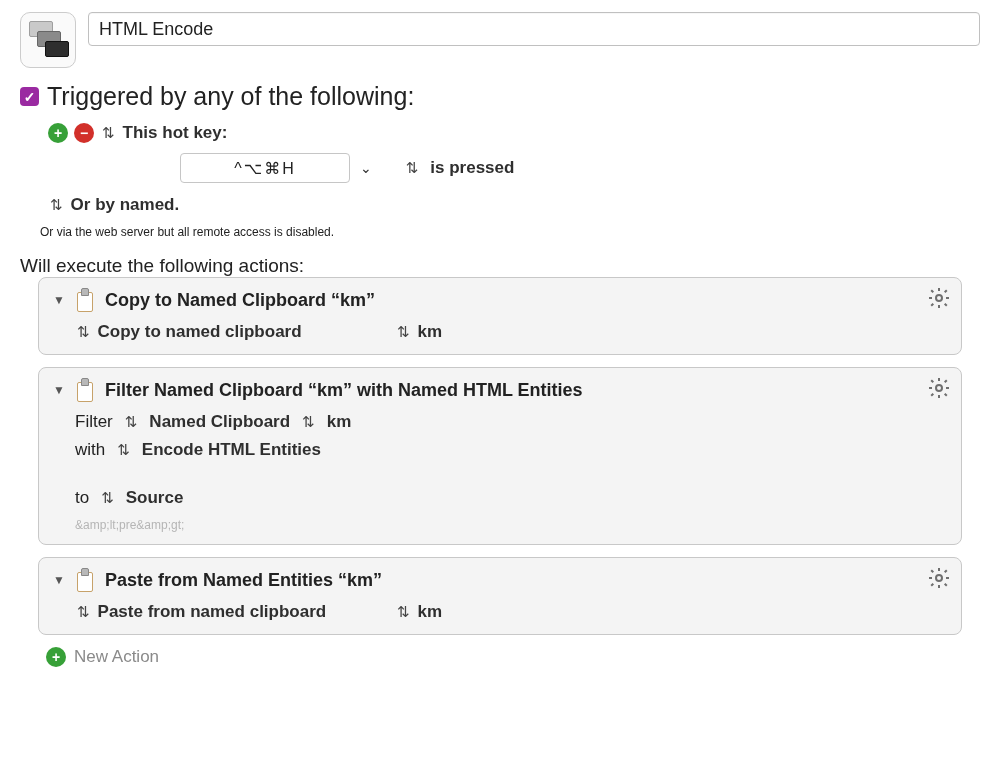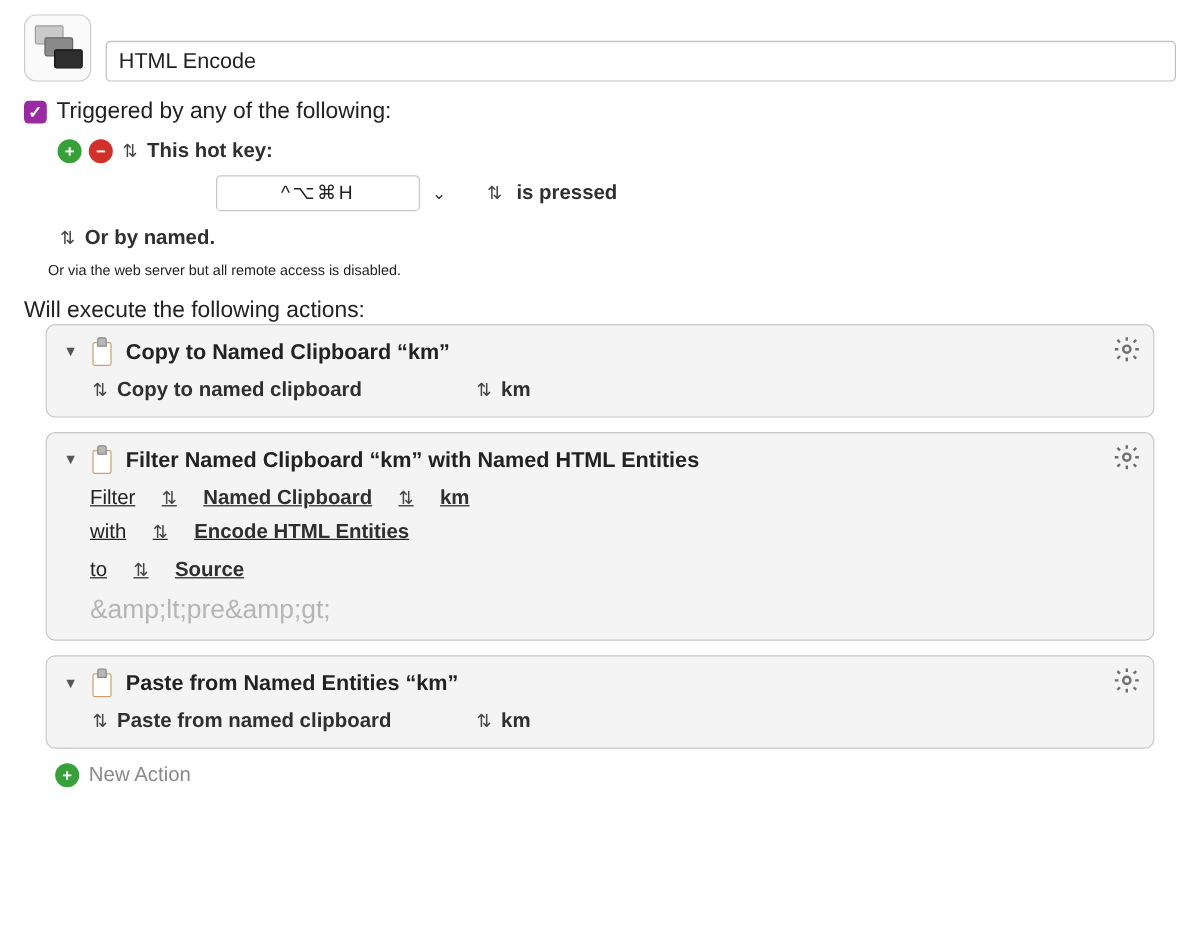--- a/index.html
+++ b/index.html
@@ -5,21 +5,21 @@
   * { box-sizing: border-box; }
   body {
     margin: 0;
     padding: 12px 20px;
     font-family: -apple-system, BlinkMacSystemFont, "Segoe UI", Helvetica, Arial, sans-serif;
     font-size: 17px;
     color: #222;
     background: #fff;
     width: 1000px;
   }
-  .top-row { display: flex; align-items: flex-end; gap: 12px; margin-bottom: 14px; }
+  .top-row { display: flex; align-items: flex-start; gap: 12px; margin-bottom: 14px; }
   .app-icon {
     width: 56px; height: 56px;
     border: 1px solid #ccc;
     border-radius: 10px;
     background: #fafafa;
     position: relative;
     flex-shrink: 0;
   }
   .app-icon .kb { position: absolute; border-radius: 2px; }
   .kb1 { width: 24px; height: 16px; top: 8px; left: 8px; background: #c9c9c9; border: 1px solid #9e9e9e; }
@@ -37,21 +37,21 @@
     box-shadow: inset 0 1px 0 rgba(0,0,0,0.03);
   }
   .trigger-header { display: flex; align-items: center; gap: 8px; margin-bottom: 12px; }
   .checkbox {
     width: 19px; height: 19px;
     border-radius: 4px;
     background: #9a2aa1;
     display: inline-flex; align-items: center; justify-content: center;
     color: #fff; font-size: 14px; font-weight: 700;
   }
-  .trigger-header .label { font-size: 19px; color: #222; }
+  .trigger-header .label { font-size: 25px; color: #222; }
   .hotkey-row { display: flex; align-items: center; gap: 6px; margin-left: 28px; margin-bottom: 10px; }
   .circle-btn {
     width: 20px; height: 20px; border-radius: 50%;
     display: inline-flex; align-items: center; justify-content: center;
     color: #fff; font-size: 14px; font-weight: 700;
     line-height: 1;
   }
   .circle-add  { background: #37a038; }
   .circle-del  { background: #d2302a; }
   .updown      { font-size: 15px; color: #444; margin: 0 2px; }
@@ -83,25 +83,25 @@
   .clip-icon .board { position:absolute; left:2px; top:4px; width:16px; height:20px; background:#fff; border:1px solid #c7a26a; border-radius:2px; }
   .clip-icon .clip  { position:absolute; left:6px; top:0; width:8px; height:8px; background:#b8b8b8; border:1px solid #888; border-radius:2px 2px 0 0; }
   .gear-icon {
     position: absolute; top: 8px; right: 10px;
     width: 24px; height: 24px;
     color: #6f6f6f;
   }
   .gear-icon svg { width: 24px; height: 24px; }
   .action-title { font-size: 18px; color: #222; font-weight: bold; }
   .sub-row { display: flex; align-items: center; gap: 6px; margin-left: 22px; margin-top: 6px; font-size: 17px; }
-  .sub-row.gap { gap: 20px; text-decoration: underline; }
+  .sub-row.gap { gap: 10px; }
   .sub-row-2col { display: flex; align-items: center; margin-left: 22px; margin-top: 6px; font-size: 17px; }
   .sub-row-2col .col1 { display:flex; align-items:center; gap:6px; width:320px; }
   .sub-row-2col .col2 { display:flex; align-items:center; gap:6px; }
-  .placeholder { color: #b5b5b5; margin-left: 22px; margin-top: 10px; font-size: 22px; }
+  .placeholder { color: #b5b5b5; margin-left: 22px; margin-top: 10px; font-size: 12px; }
   .new-action-row { display:flex; align-items:center; gap:8px; margin: 6px 0 0 26px; color:#8a8a8a; font-size:17px; }
 </style>
 </head>
 <body>
 
 <div class="top-row">
   <div class="app-icon">
     <div class="kb kb1"></div>
       <div class="kb kb2"></div>
       <div class="kb kb3"></div>
@@ -185,21 +185,21 @@
     <span class="updown">⇅</span>
     <span class="bold">Named Clipboard</span>
     <span class="updown">⇅</span>
     <span class="bold">km</span>
   </div>
   <div class="sub-row gap" style="margin-top:8px">
     <span>with</span>
     <span class="updown">⇅</span>
     <span class="bold">Encode HTML Entities</span>
   </div>
-  <div class="sub-row gap" style="margin-top:12px">
+  <div class="sub-row gap" style="margin-top:28px">
     <span>to</span>
     <span class="updown">⇅</span>
     <span class="bold">Source</span>
   </div>
   <div class="placeholder">&amp;amp;lt;pre&amp;amp;gt;</div>
 </div>
 
 <div class="action-box">
   <div class="gear-icon">
     <svg viewBox="0 0 24 24" fill="none" stroke="currentColor" stroke-width="2">

